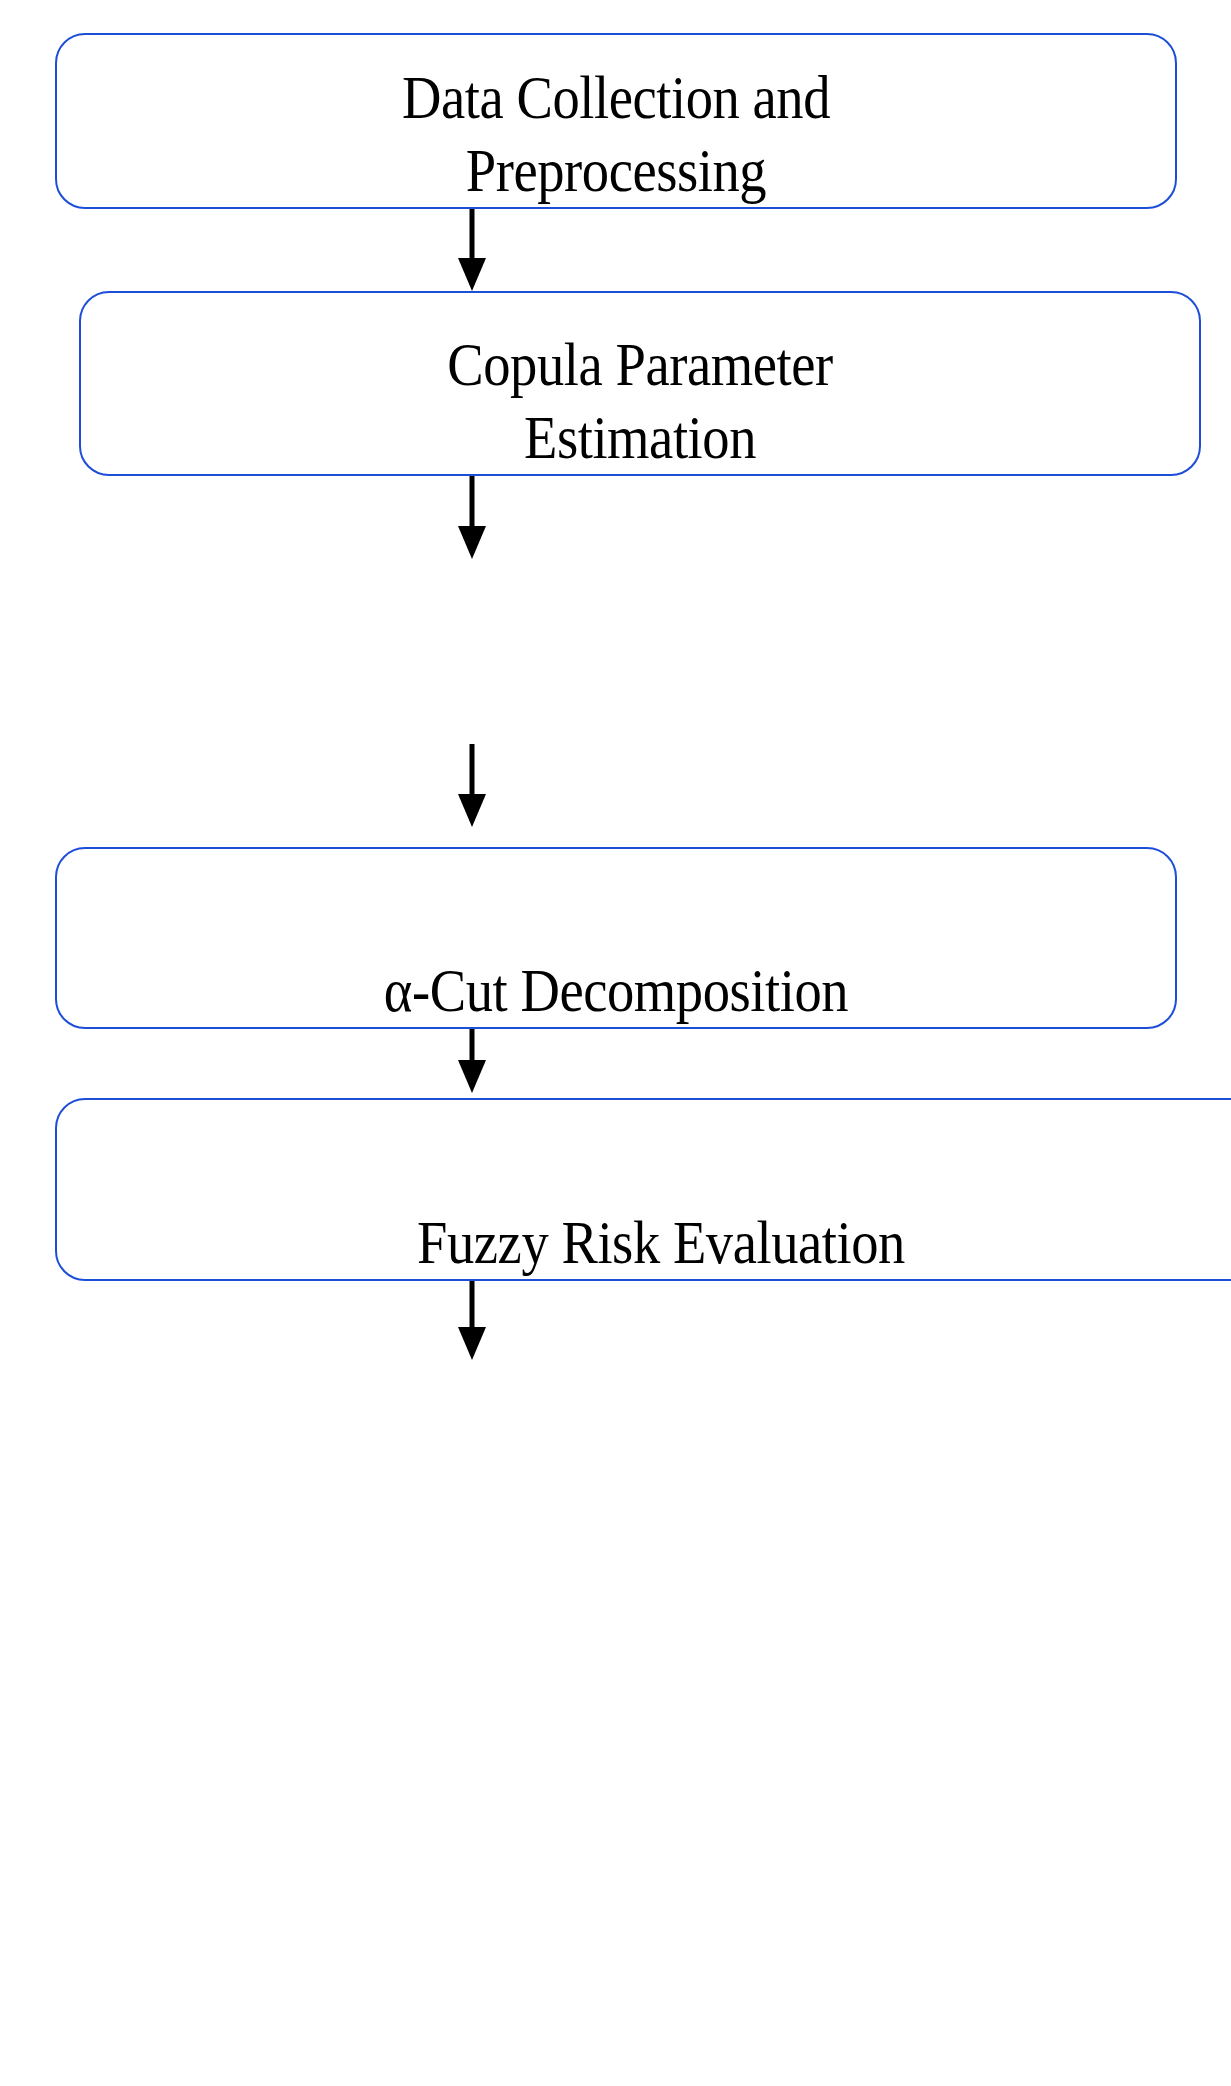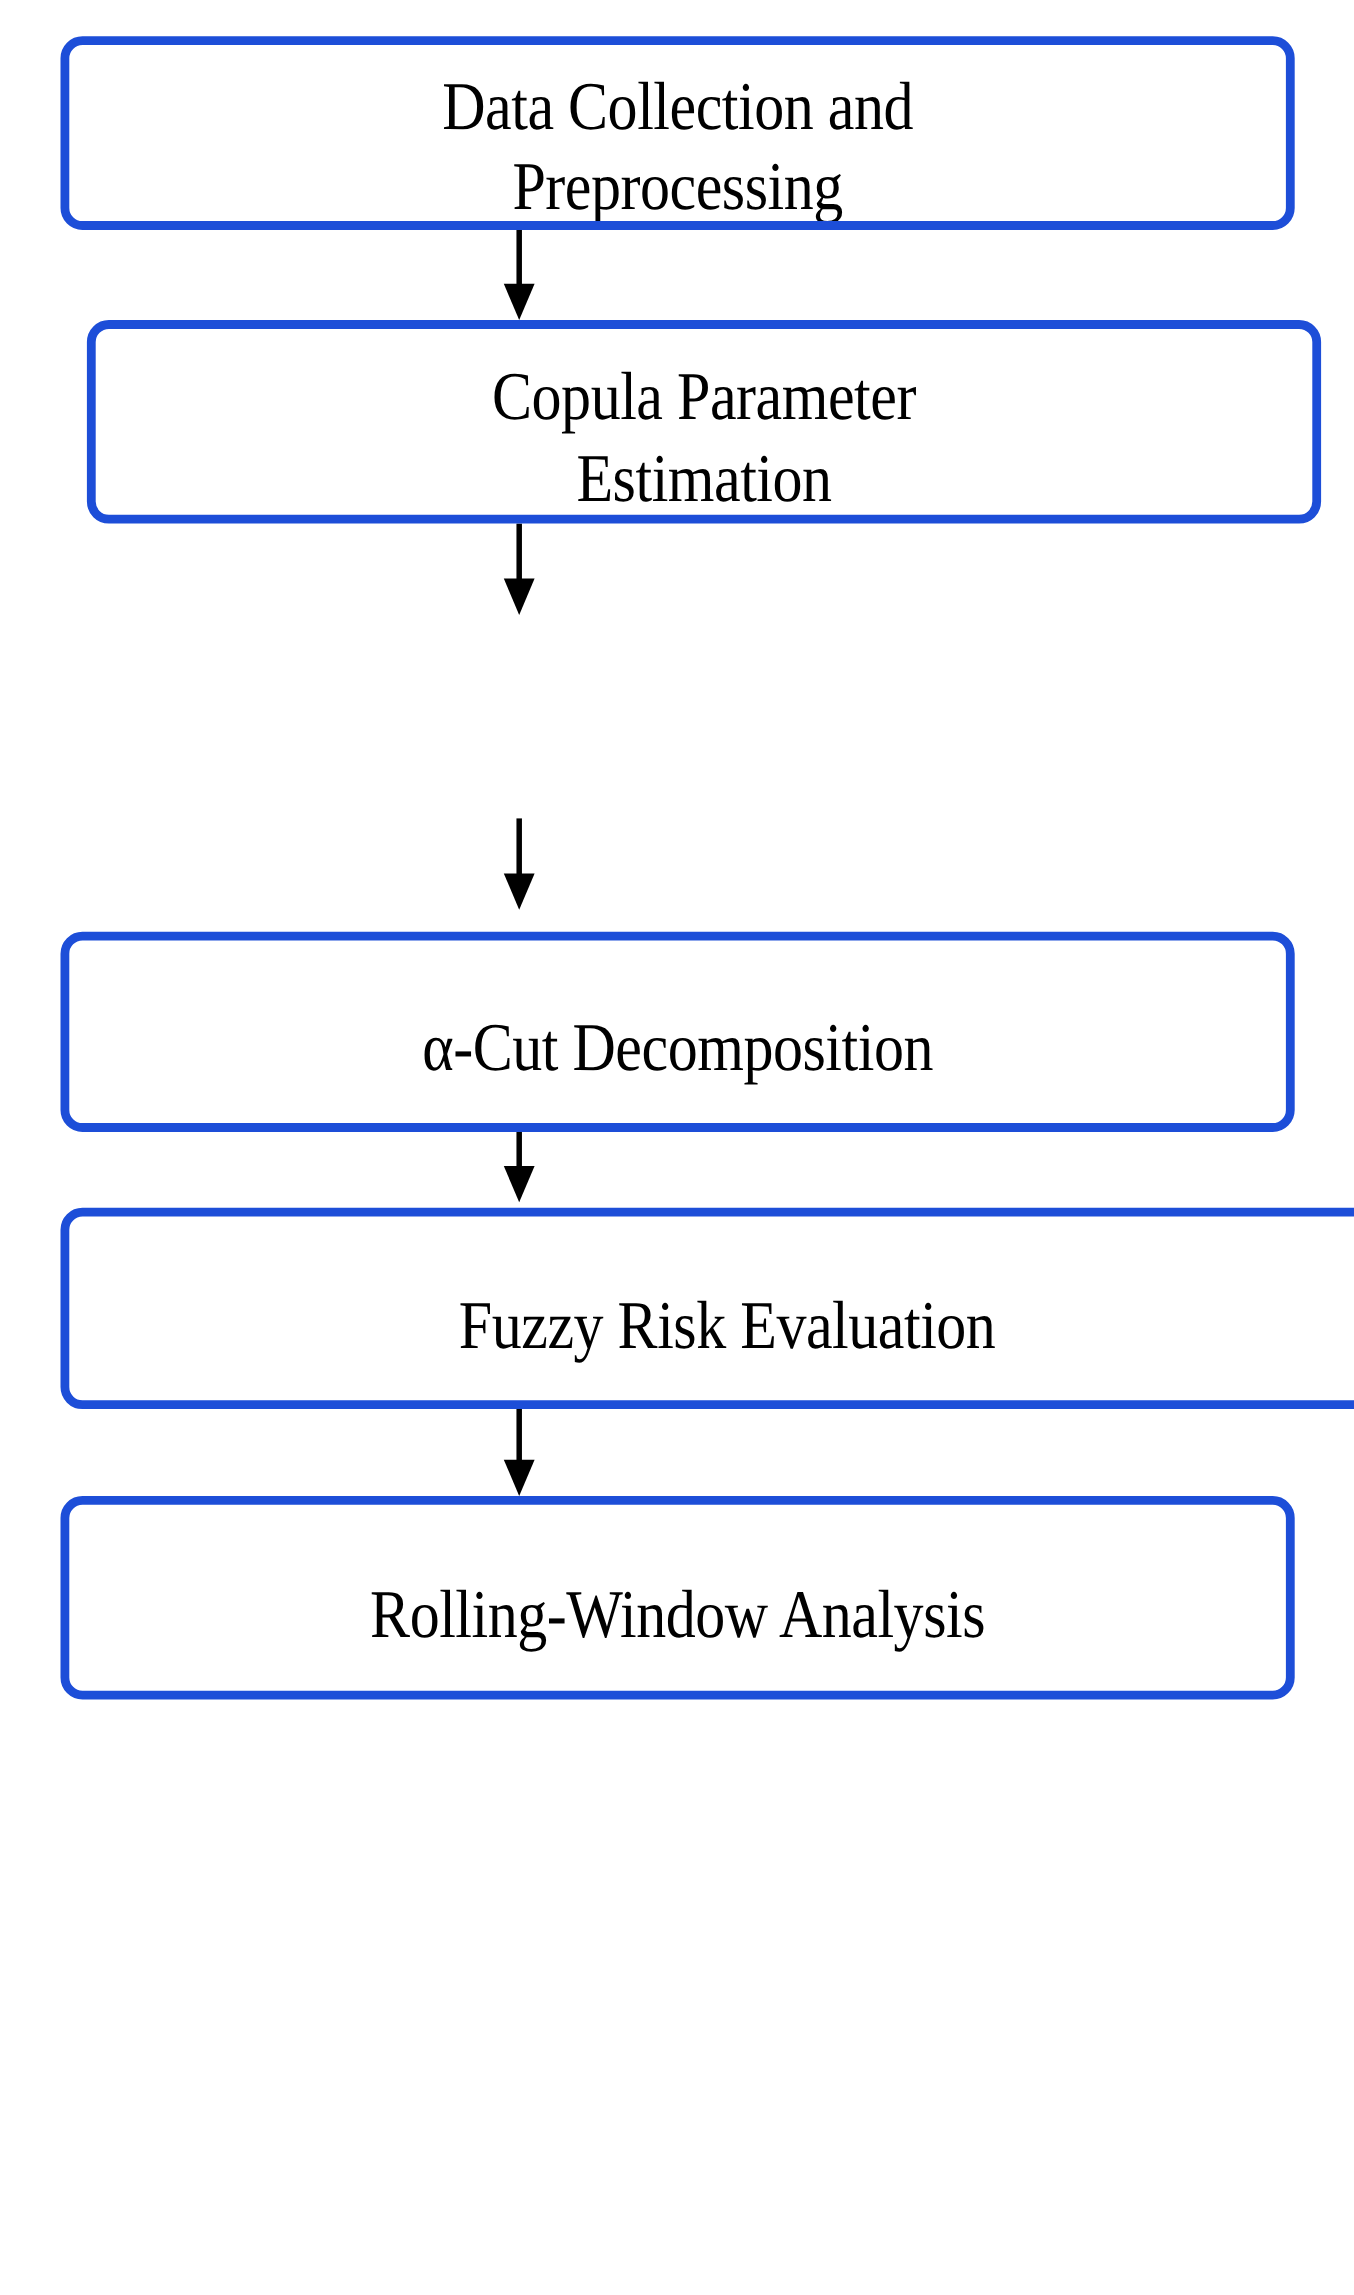--- a/index.html
+++ b/index.html
@@ -19,24 +19,24 @@
     width: 1231px;
     height: 2086px;
     background: #ffffff;
     overflow: hidden;
   }
 
   .flow-node {
     position: absolute;
     box-sizing: border-box;
     background: #ffffff;
-    border: 8px solid #1d4ed8;
-    border-radius: 20px;
+    border: 2px solid #1d4ed8;
+    border-radius: 30px;
     display: flex;
-    align-items: center;
+    align-items: flex-end;
     justify-content: center;
     overflow: hidden;
   }
 
   .flow-node .node-label {
     display: block;
     width: 100%;
     text-align: center;
     color: #000000;
     font-size: 62px;
@@ -114,17 +114,14 @@
 
 
   <div class="flow-node" id="node-4">
     <span class="node-label">α-Cut Decomposition</span>
   </div>
 
   <div class="flow-node" id="node-5">
     <span class="node-label">Fuzzy Risk Evaluation</span>
   </div>
 
-  <div class="flow-node" id="node-6">
-    <span class="node-label">Rolling-Window Analysis</span>
-  </div>
 
 </div>
 
 </body></html>

